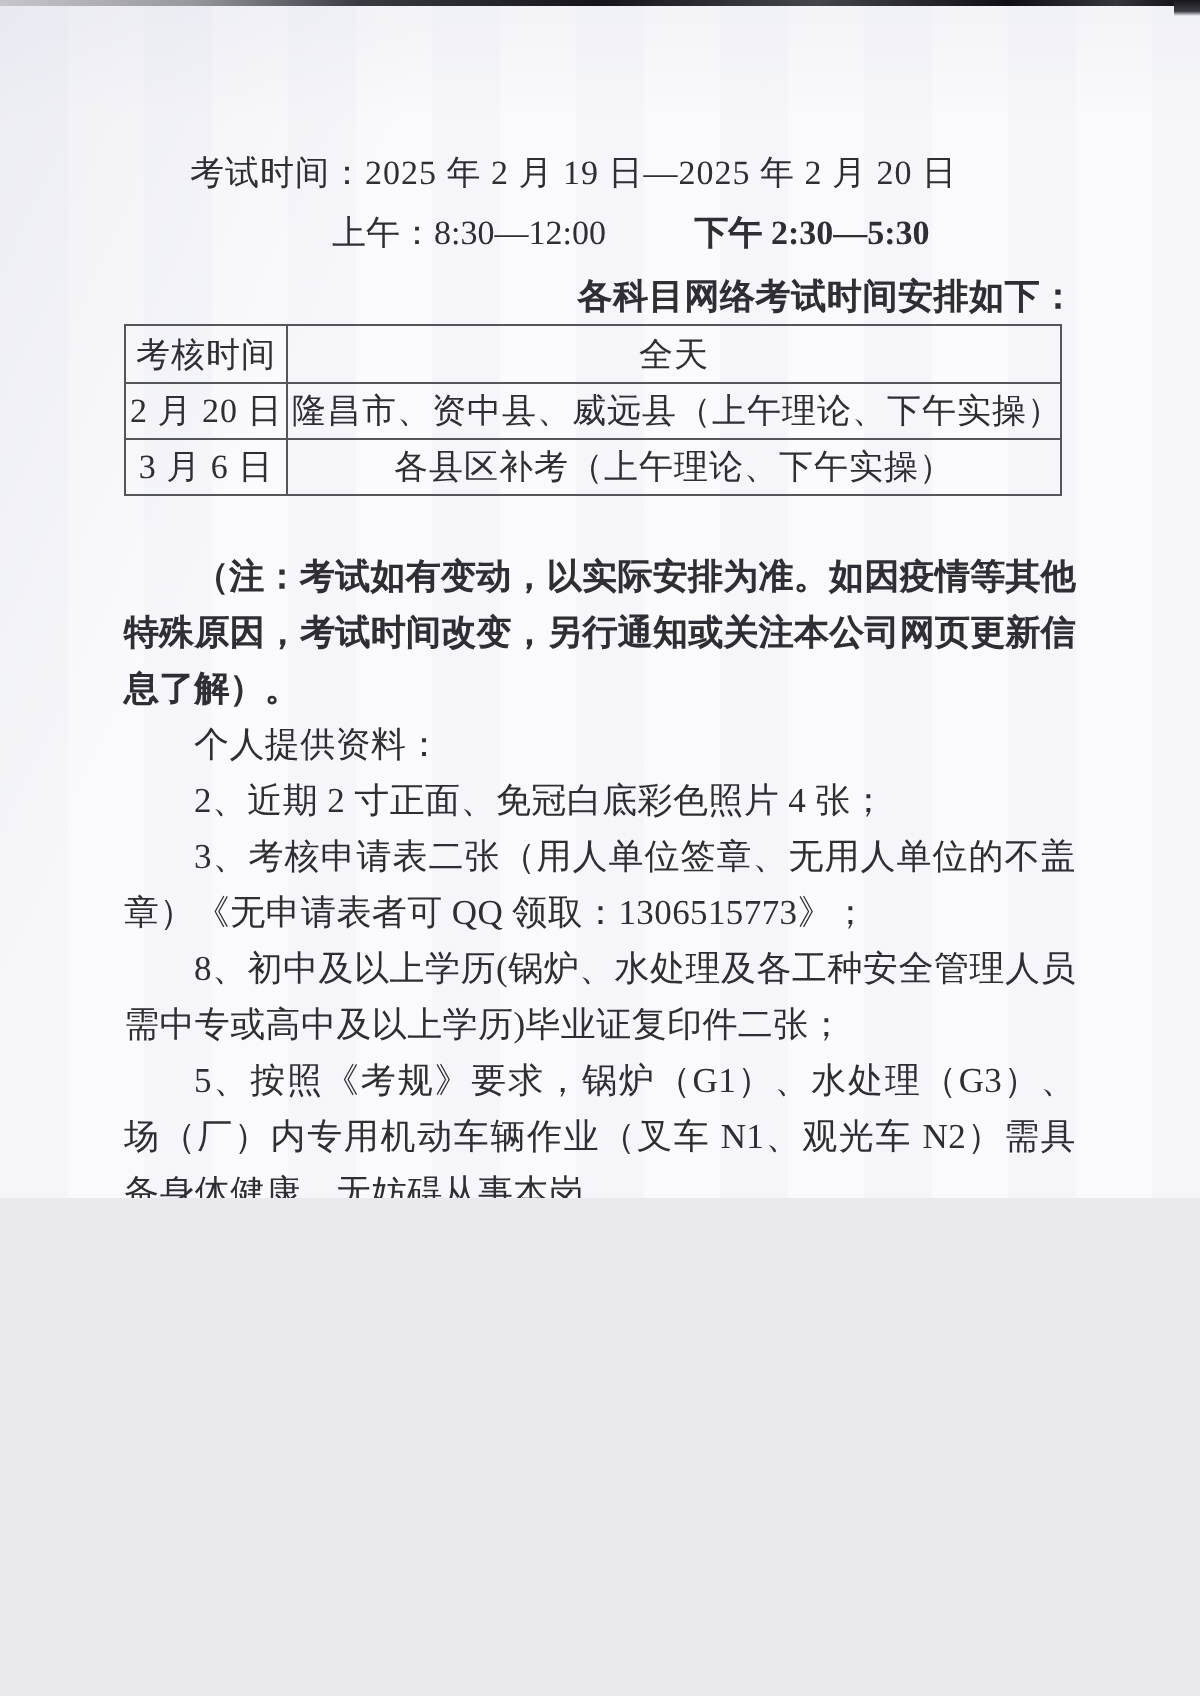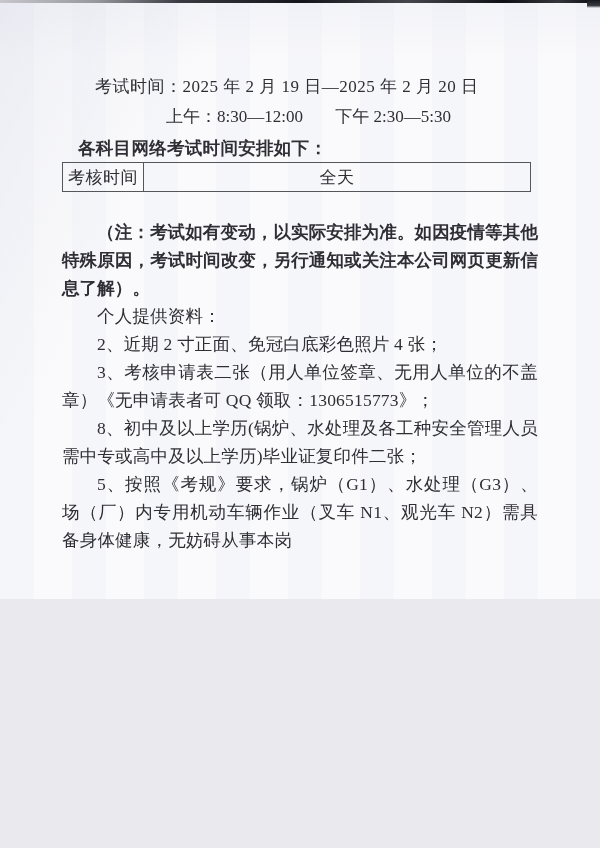--- a/index.html
+++ b/index.html
@@ -33,26 +33,27 @@
   .content{
     position:absolute;left:62px;top:72px;width:476px;
   }
   .line-exam-time{
     font-size:17px;line-height:30px;text-indent:33px;
     letter-spacing:0.5px;
   }
   .line-sessions{
     font-size:17px;line-height:30px;padding-left:104px;
   }
-  .line-sessions .afternoon{margin-left:28px;}
+  .line-sessions .afternoon{margin-left:40px;font-weight:bold;}
   .table-intro{
     font-weight:bold;font-size:17.5px;line-height:28px;
     padding-left:16px;margin-top:2px;
     font-family:"Liberation Sans","DejaVu Sans",sans-serif;
     letter-spacing:0.3px;
+    text-align:right;
   }
   table.schedule{
     border-collapse:collapse;
     width:469px;
     table-layout:fixed;
     margin-top:0;
   }
   table.schedule td{
     border:1.5px solid #55555c;
     font-size:17px;
@@ -108,20 +109,28 @@
     <table class="schedule">
       <colgroup>
           <col class="c1">
           <col class="c2">
         </colgroup>
       <tbody>
           <tr class="hdr">
         <td>考核时间</td>
         <td>全天</td>
       </tr>
+      <tr>
+        <td>2 月 20 日</td>
+        <td>隆昌市、资中县、威远县（上午理论、下午实操）</td>
+      </tr>
+      <tr>
+        <td>3 月 6 日</td>
+        <td>各县区补考（上午理论、下午实操）</td>
+      </tr>
     </tbody>
       </table>
 
     <div class="body-text">
       <p class="bold">（注：考试如有变动，以实际安排为准。如因疫情等其他特殊原因，考试时间改变，另行通知或关注本公司网页更新信息了解）。</p>
       <p>个人提供资料：</p>
       <p>2、近期 2 寸正面、免冠白底彩色照片 4 张；</p>
       <p>3、考核申请表二张（用人单位签章、无用人单位的不盖章）《无申请表者可 QQ 领取：1306515773》；</p>
       <p>8、初中及以上学历(锅炉、水处理及各工种安全管理人员需中专或高中及以上学历)毕业证复印件二张；</p>
       <p>5、按照《考规》要求，锅炉（G1）、水处理（G3）、场（厂）内专用机动车辆作业（叉车 N1、观光车 N2）需具备身体健康，无妨碍从事本岗</p>

